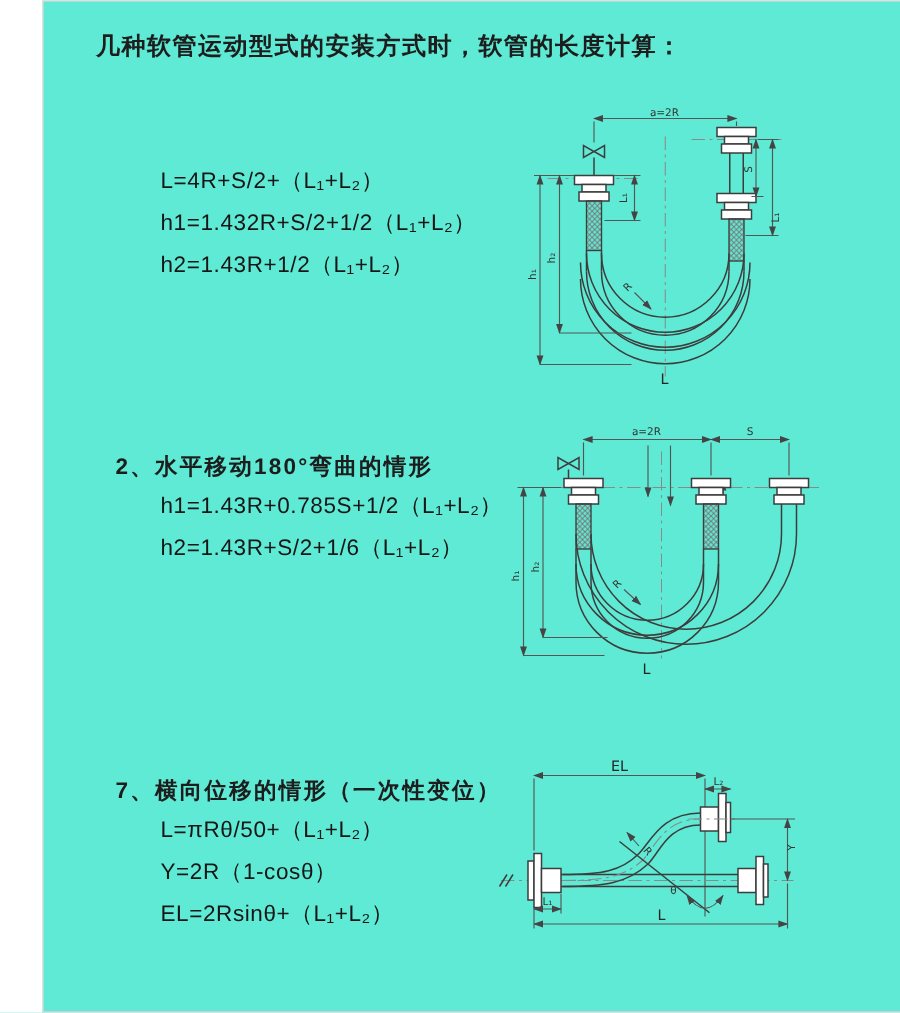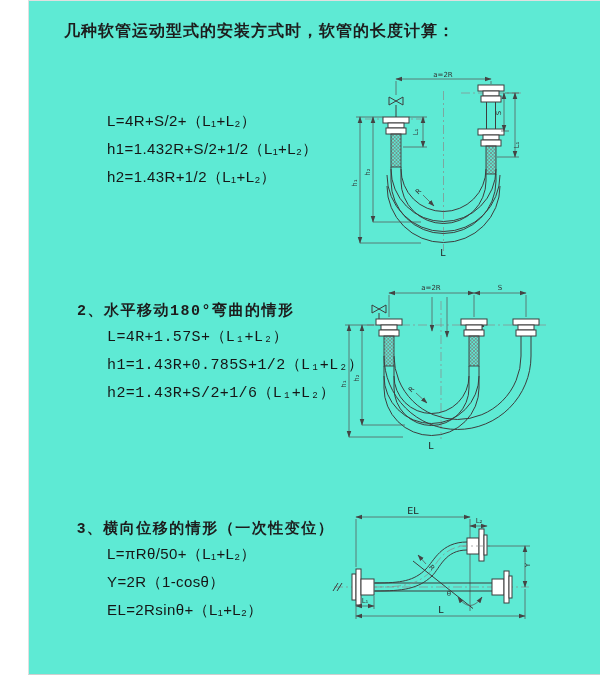--- a/index.html
+++ b/index.html
@@ -36,31 +36,30 @@
   <div class="title">几种软管运动型式的安装方式时，软管的长度计算：</div>
 
   <section class="sec" style="top:106px;">
     <div class="formulas">
       <div class="formula">L=4R+S/2+（L₁+L₂）</div>
       <div class="formula">h1=1.432R+S/2+1/2（L₁+L₂）</div>
       <div class="formula">h2=1.43R+1/2（L₁+L₂）</div>
     </div>
   </section>
 
-  <section class="sec" style="top:301px;font-family:Liberation Mono, monospace;">
+  <section class="sec" style="top:301px;">
     <div class="sec-heading">2、水平移动180°弯曲的情形</div>
     <div class="formulas">
-      <div class="formula">L=4R+1.57S+（L₁+L₂）</div>
       <div class="formula">h1=1.43R+0.785S+1/2（L₁+L₂）</div>
       <div class="formula">h2=1.43R+S/2+1/6（L₁+L₂）</div>
     </div>
   </section>
 
   <section class="sec" style="top:517px;">
-    <div class="sec-heading">3、横向位移的情形（一次性变位）</div>
+    <div class="sec-heading">7、横向位移的情形（一次性变位）</div>
     <div class="formulas">
       <div class="formula">L=πRθ/50+（L₁+L₂）</div>
       <div class="formula">Y=2R（1-cosθ）</div>
       <div class="formula">EL=2Rsinθ+（L₁+L₂）</div>
     </div>
   </section>
 
   <svg class="diag" style="left:322px;top:68px;" width="270" height="195" viewBox="0 0 270 195">
     <defs>
       <marker id="ar" viewBox="0 0 10 10" refX="9" refY="5" markerWidth="9" markerHeight="9" orient="auto-start-reverse">

